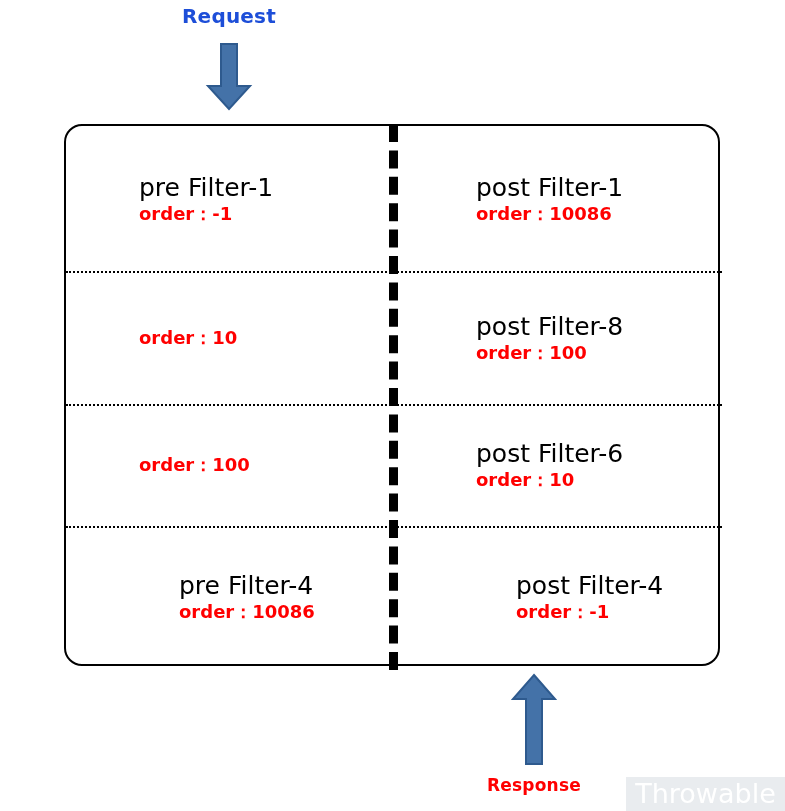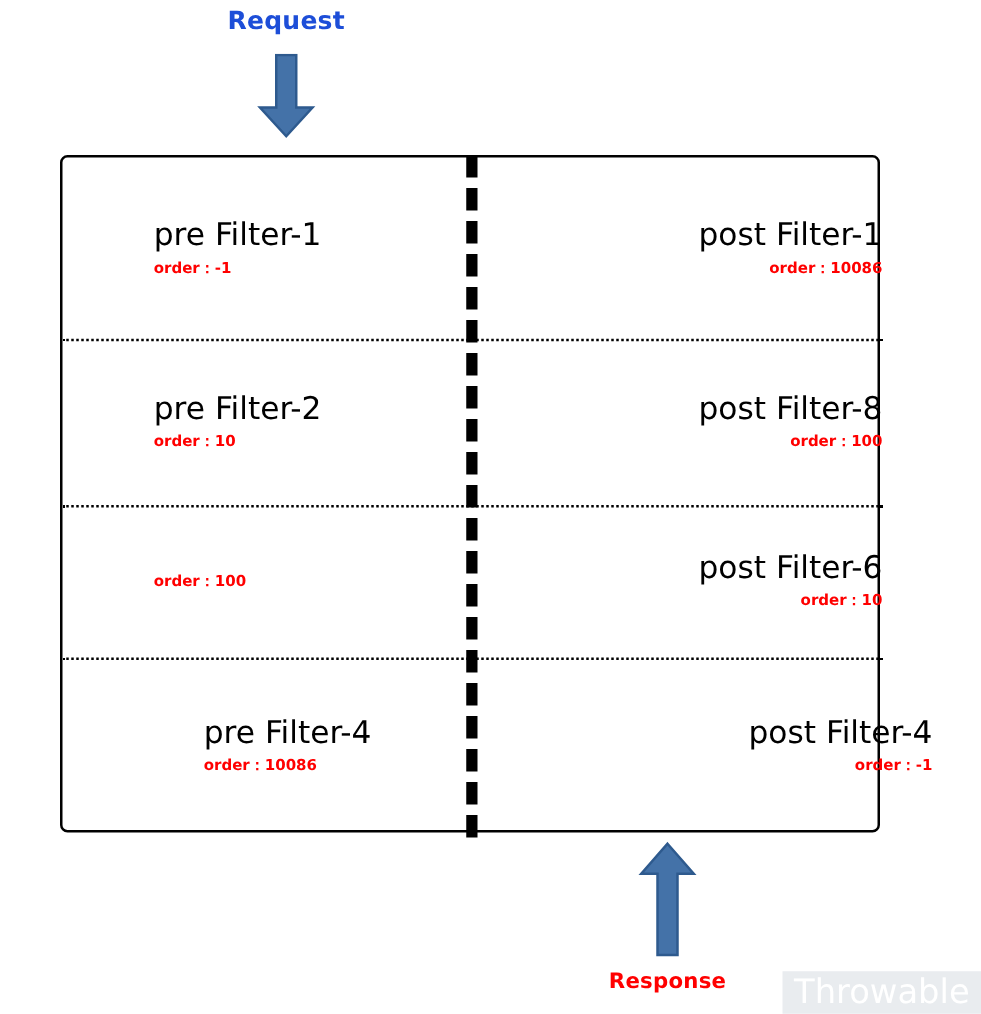--- a/index.html
+++ b/index.html
@@ -52,26 +52,26 @@
     text-align: center;
     color: #ff0000;
     font-weight: bold;
     font-size: 17px;
     letter-spacing: 0.2px;
   }
 
   
   #filter-box {
     position: absolute;
-    left: 48px;
+    left: 64px;
     top: 124px;
     width: 656px;
     height: 542px;
     border: 2.5px solid #000000;
-    border-radius: 6px;
+    border-radius: 18px;
     box-sizing: border-box;
   }
 
   
   .row-divider {
     position: absolute;
     left: 0px;
     width: 656px;
     height: 0px;
     border-top: 2.5px dotted #000000;
@@ -103,32 +103,32 @@
   #filter-row-4 { top: 400px; height: 142px; padding-left: 40px; }
 
   .filter-cell {
     width: 328px;
     box-sizing: border-box;
     padding-left: 73px;
     display: flex;
     flex-direction: column;
     justify-content: center;
   }
-  .filter-cell.post { padding-left: 82px; text-align: right; }
+  .filter-cell.post { padding-left: 82px; }
 
   .filter-title {
     color: #000000;
     font-size: 25px;
     line-height: 30px;
     white-space: nowrap;
     font-family: "DejaVu Sans", "Liberation Sans", sans-serif;
   }
   .filter-order {
     color: #ff0000;
-    font-size: 12px;
+    font-size: 18px;
     font-weight: bold;
     line-height: 22px;
     margin-top: 0;
     white-space: nowrap;
     font-family: "DejaVu Sans", "Liberation Sans", sans-serif;
   }
 
   
   #watermark {
     position: absolute;
@@ -169,21 +169,20 @@
       <div class="filter-order">order：-1</div>
     </div>
     <div class="filter-cell post">
       <div class="filter-title">post Filter-1</div>
       <div class="filter-order">order：10086</div>
     </div>
   </div>
 
   <div class="filter-row" id="filter-row-2">
     <div class="filter-cell pre">
-      <div class="filter-title">pre Filter-2</div>
       <div class="filter-order">order：10</div>
     </div>
     <div class="filter-cell post">
       <div class="filter-title">post Filter-8</div>
       <div class="filter-order">order：100</div>
     </div>
   </div>
 
   <div class="filter-row" id="filter-row-3">
     <div class="filter-cell pre">

